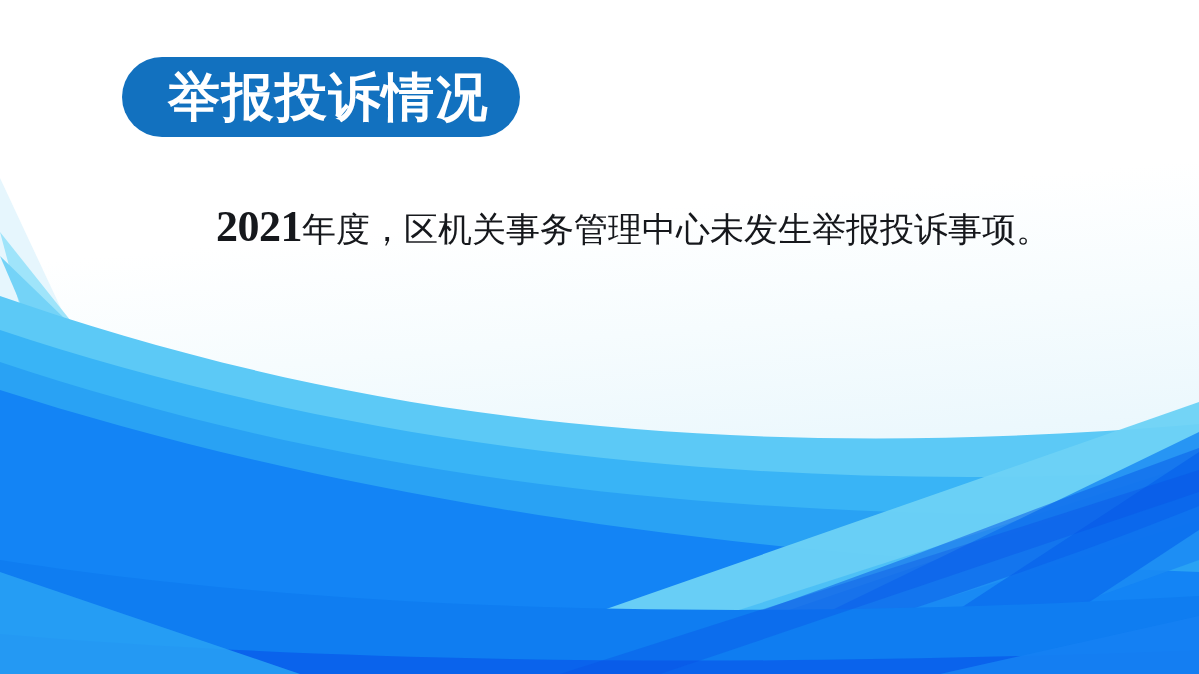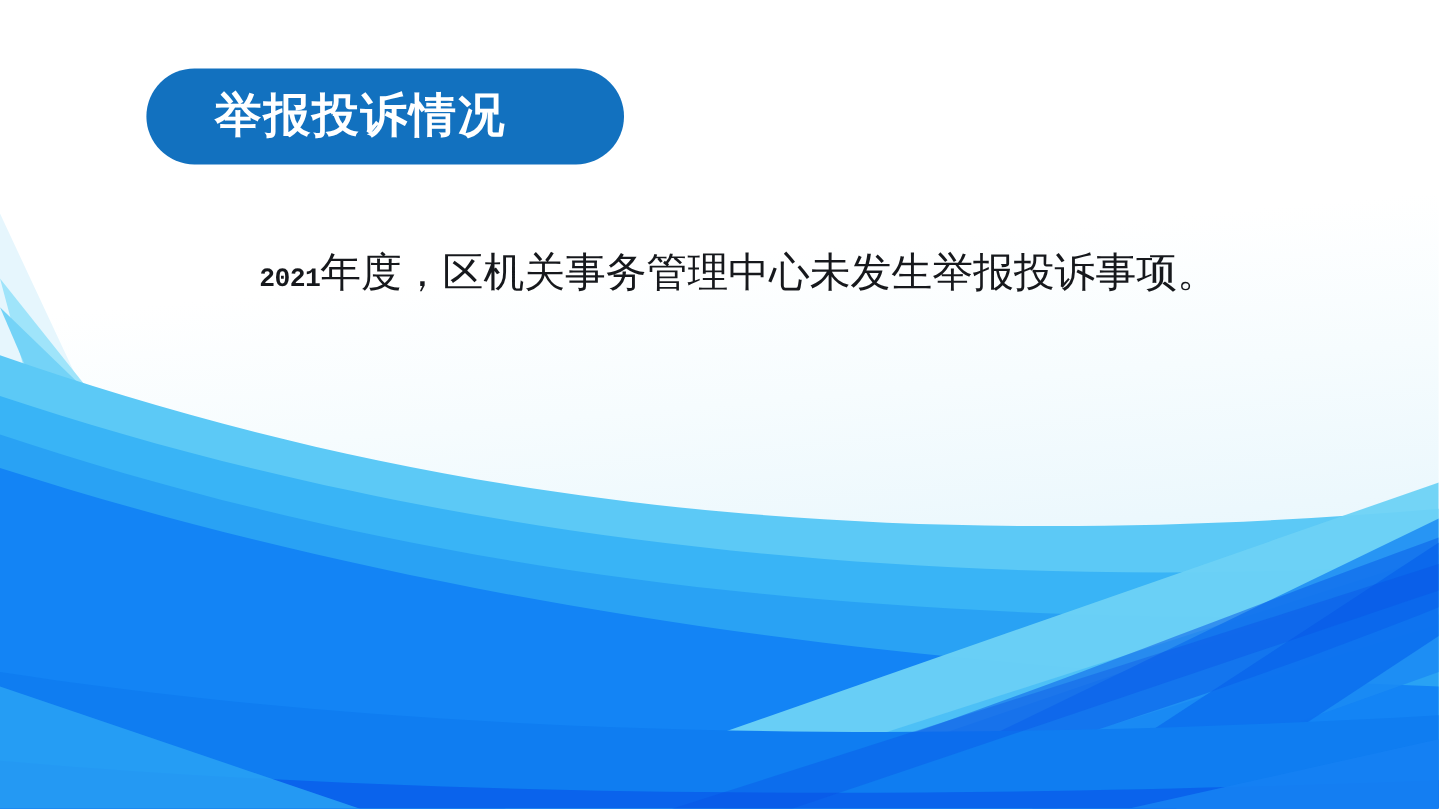--- a/index.html
+++ b/index.html
@@ -34,49 +34,49 @@
     left: 122px;
     top: 57px;
     width: 398px;
     height: 80px;
     border-radius: 40px;
     background: #1271BF;
     box-sizing: border-box;
   }
   #title-text {
     position: absolute;
-    left: 179px;
+    left: 168px;
     top: 57px;
     width: 320px;
     height: 80px;
     line-height: 80px;
     font-family: "DejaVu Sans", "Liberation Sans", sans-serif;
-    font-size: 39px;
+    font-size: 52px;
     font-weight: bold;
     letter-spacing: 1.5px;
     color: #ffffff;
     white-space: nowrap;
   }
 
   
   #body-paragraph {
     position: absolute;
     left: 216px;
     top: 203px;
     width: 930px;
     font-family: "DejaVu Serif", "Liberation Serif", serif;
     font-size: 34px;
     line-height: 48px;
     color: #16181c;
     white-space: nowrap;
   }
   #body-paragraph .year {
-    font-family: Liberation Mono, monospace;
+    font-family: Liberation Serif, serif;
     font-weight: bold;
-    font-size: 22px;
+    font-size: 44px;
     letter-spacing: -0.5px;
   }
 </style>
 </head>
 <body>
 
 <div id="slide">
 
   <svg id="waves" viewBox="0 0 1199 674" preserveAspectRatio="none" aria-hidden="true">
 

